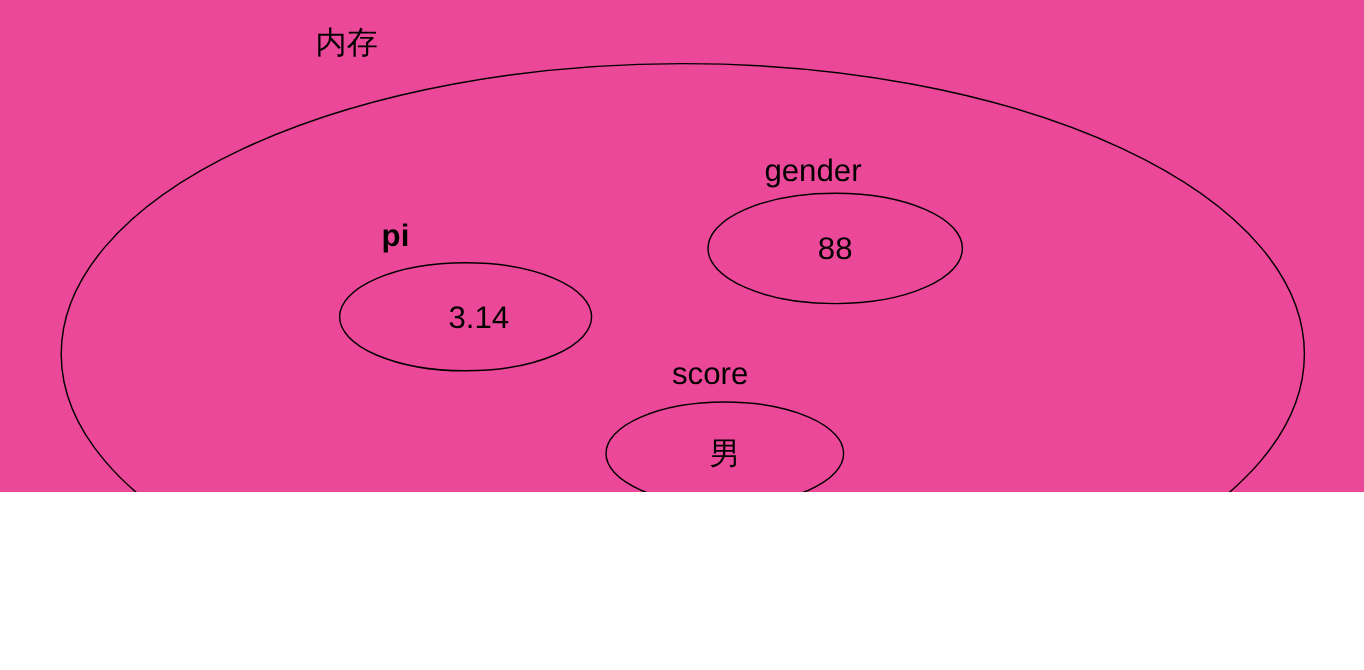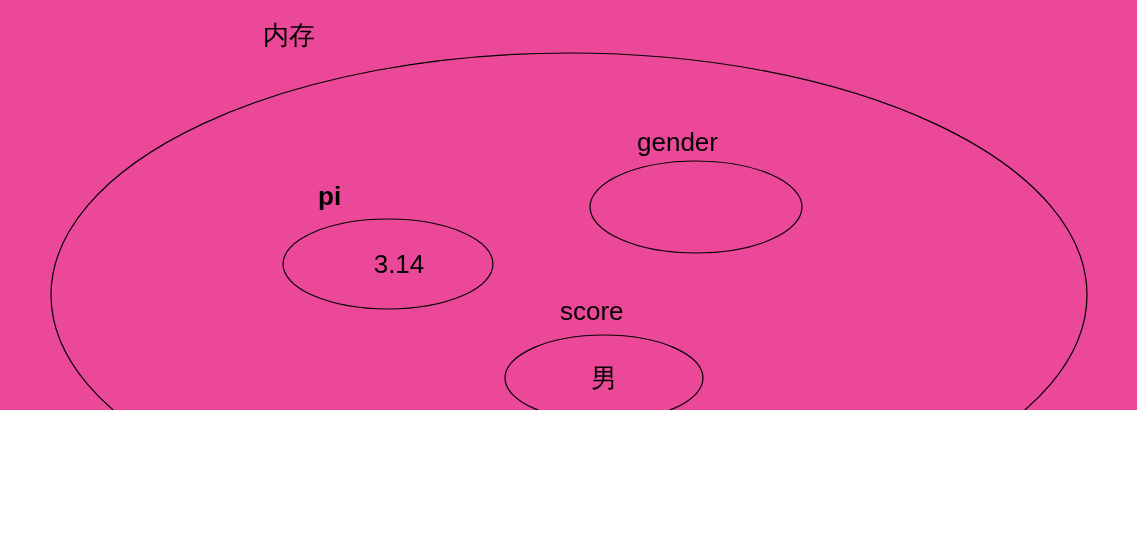--- a/index.html
+++ b/index.html
@@ -58,17 +58,18 @@
     <ellipse cx="696" cy="207" rx="106" ry="46" fill="none" stroke="#000000" stroke-width="1.2"></ellipse>
     <ellipse cx="604" cy="378" rx="99" ry="43" fill="none" stroke="#000000" stroke-width="1.2"></ellipse>
   </svg>
 
   <div class="label label-memory">内存</div>
 
   <div class="label label-pi">pi</div>
   <div class="value value-pi">3.14</div>
 
   <div class="label label-score">gender</div>
+  <div class="value value-score">88</div>
 
   <div class="label label-gender">score</div>
   <div class="value value-gender">男</div>
 
 </div>
 
 </body></html>

